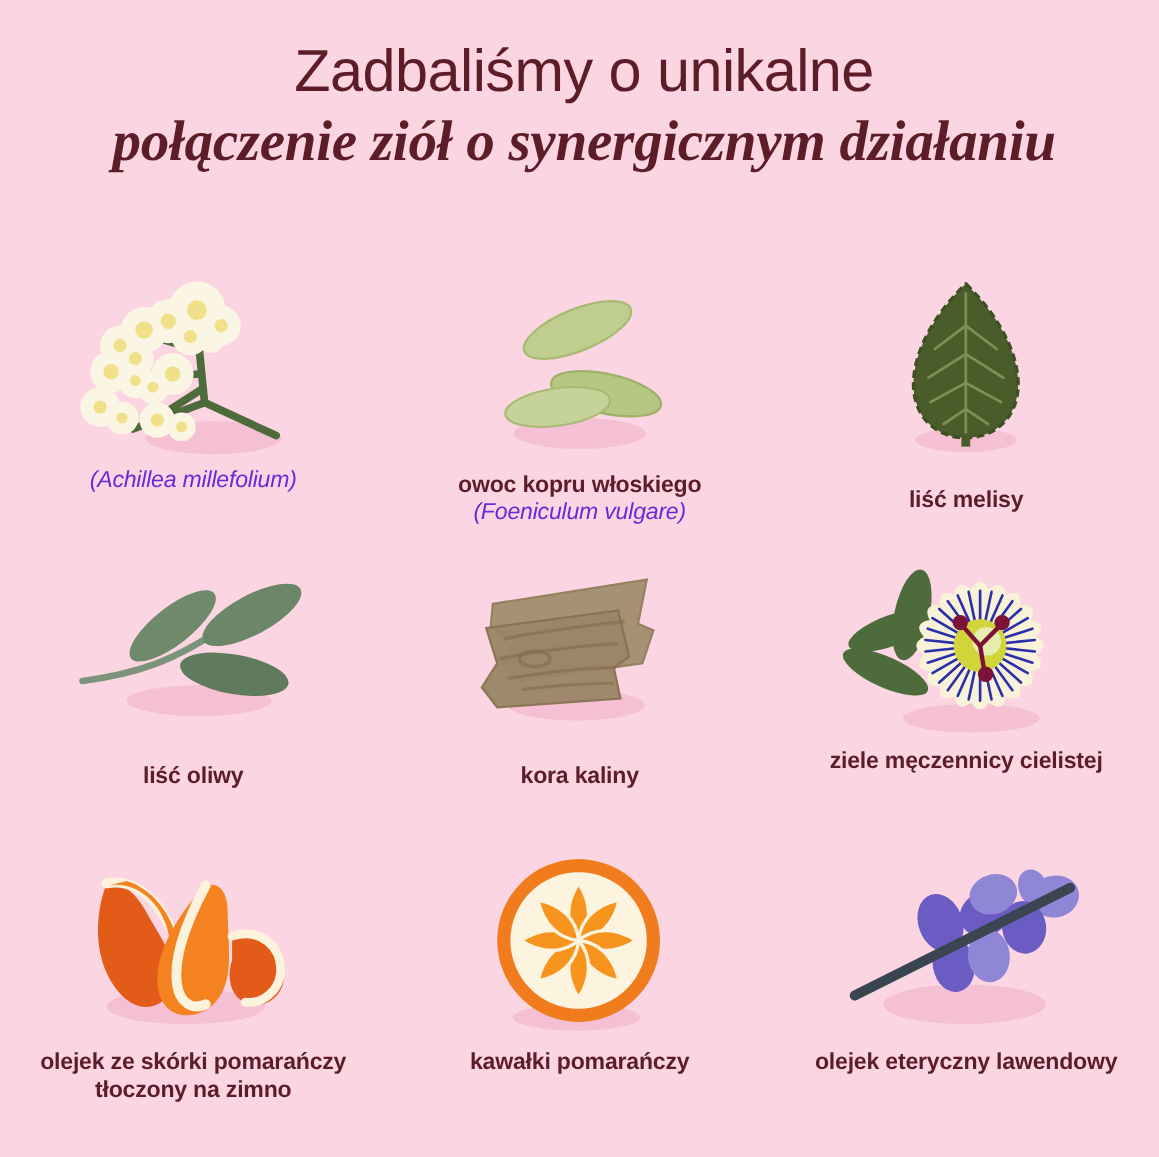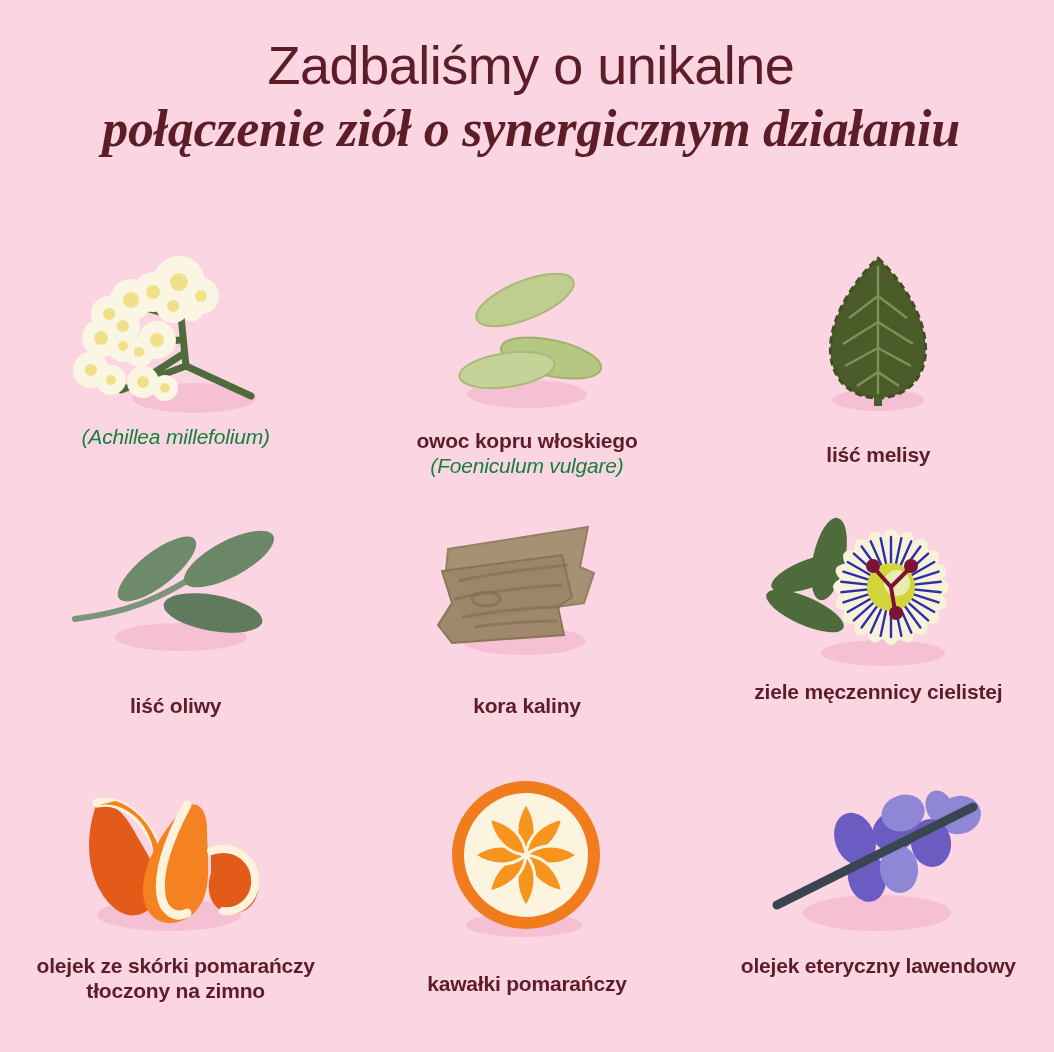--- a/index.html
+++ b/index.html
@@ -48,36 +48,36 @@
   }
   .art svg{display:block;}
   .label{
     text-align:center;color:#5c1c28;
     font-size:21px;font-weight:700;line-height:25px;
     letter-spacing:-0.2px;
     margin-top:4px;
     max-width:300px;
   }
   .latin{
-    text-align:left;color:#15803d;
+    text-align:left;color:#6d28d9;
     font-style:italic;font-weight:400;
     font-size:21px;line-height:25px;
     letter-spacing:-0.2px;
   }
   .label-wrap{display:flex;flex-direction:column;align-items:center;}
 
   
   .r1 .art{height:176px;}
   .r2 .art{height:160px;}
   .r3 .art{height:168px;}
 
   .c-melisa .label-wrap{margin-top:14px;}
   .c-oliwa .label-wrap{margin-top:14px;}
   .c-kalina .label-wrap{margin-top:14px;}
-  .c-pomslice .label-wrap{margin-top:18px;}
+  .c-pomslice .label-wrap{}
 </style>
 </head>
 <body>
 
 <div class="page">
 
   <div class="title-block">
     <div class="title-line1">Zadbaliśmy o unikalne</div>
     <div class="title-line2">połączenie ziół o synergicznym działaniu</div>
   </div>

